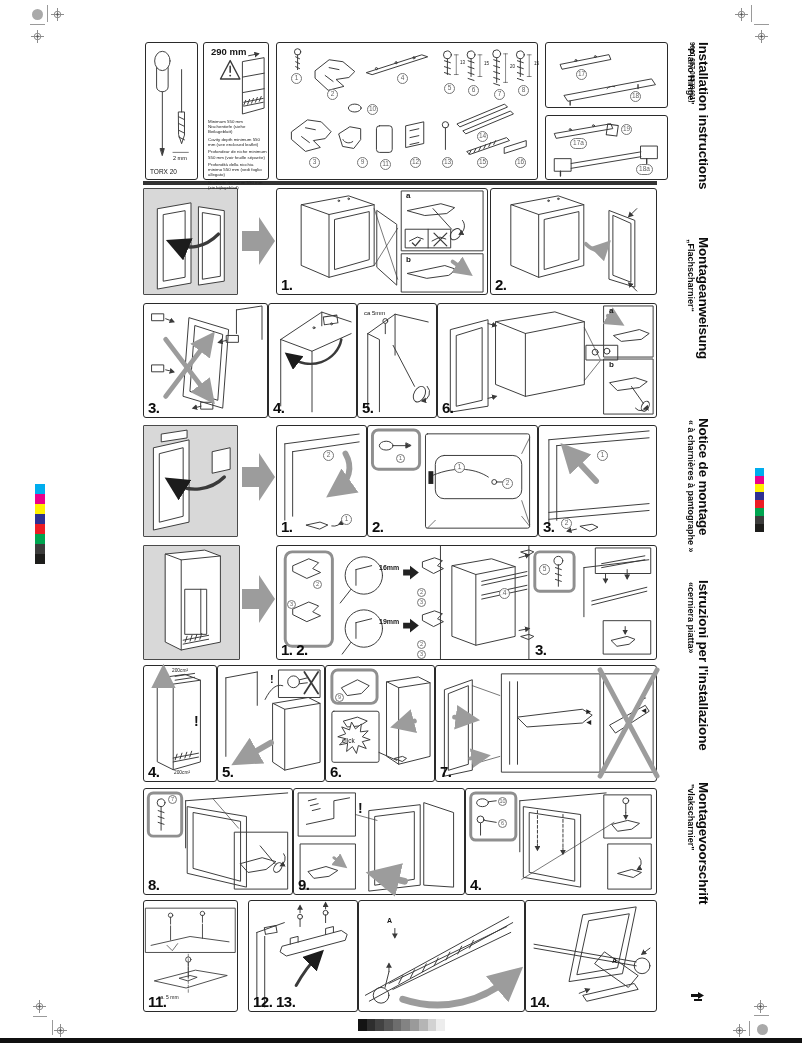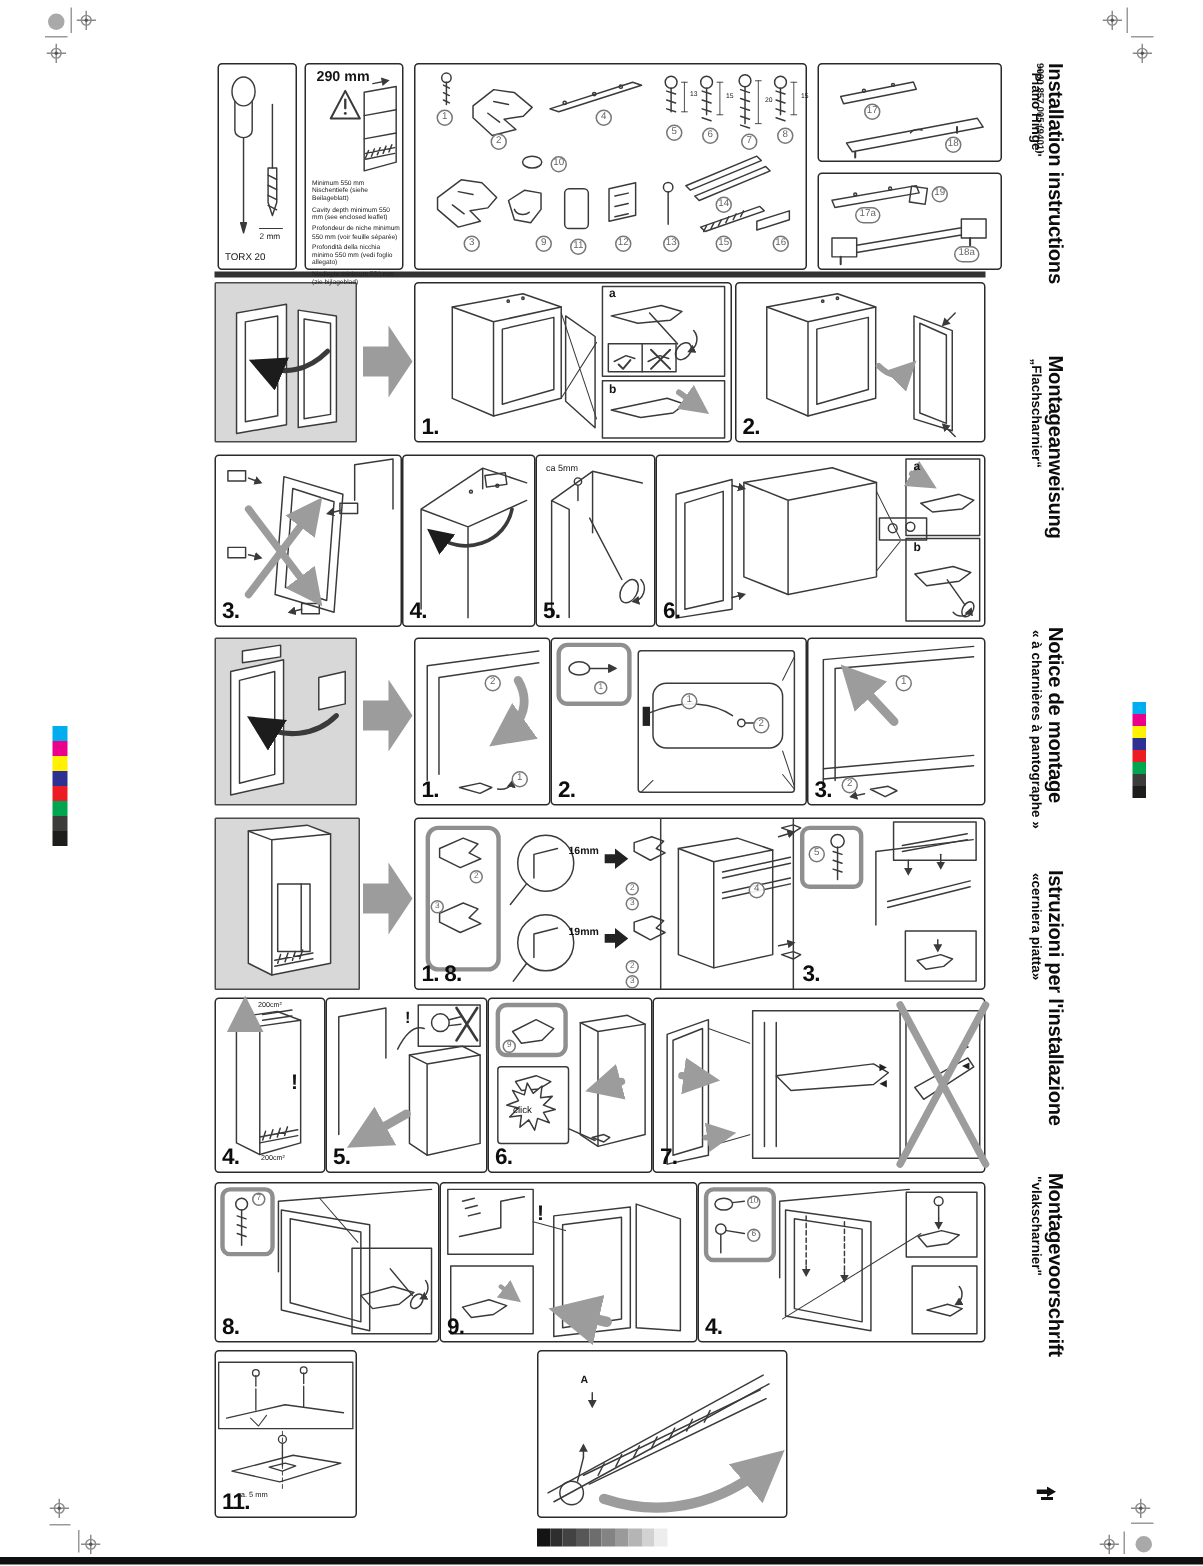--- a/index.html
+++ b/index.html
@@ -536,21 +536,21 @@
   <span class="c t" style="left:36px;top:34px">2</span>
   <span class="c t" style="left:10px;top:54px">3</span>
   <span class="c t" style="left:140px;top:42px">2</span>
   <span class="c t" style="left:140px;top:52px">3</span>
   <span class="c t" style="left:140px;top:94px">2</span>
   <span class="c t" style="left:140px;top:104px">3</span>
   <span class="c" style="left:222px;top:42px">4</span>
   <span class="c" style="left:262px;top:18px">5</span>
   <span class="ann" style="left:102px;top:18px;font-size:7px;font-weight:700">16mm</span>
   <span class="ann" style="left:102px;top:72px;font-size:7px;font-weight:700">19mm</span>
-  <span class="num">1. 8.</span>
+  <span class="num">1. 2.</span>
   <span class="num" style="left:258px">3.</span>
 </div>
 
 <div class="p" style="left:143px;top:665px;width:74px;height:117px">
   <svg class="sk" viewBox="0 0 74 117">
     <path d="M14,12 L42,8 L58,14 V98 L30,106 L14,98 Z"></path>
         <path d="M14,12 L30,18 V106 M30,18 L58,14"></path>
     <path d="M20,16 V7" stroke="#9c9c9c" stroke-width="5" marker-end="url(#ahg)"></path>
     <path d="M30,94 l26,-5 m-26,9 l26,-5 m-22,-3 l-2,6 m7,-7 l-2,6 m7,-7 l-2,6 m7,-7 l-2,6"></path>
     <path d="M32,10 l20,-3 m-20,7 l20,-3"></path>
@@ -688,27 +688,57 @@
     <path d="M26,44 l6,6 6,-8" stroke-width=".8"></path>
     <path d="M12,84 L58,72 L94,78 L48,92 Z"></path>
     <path d="M40,81 l12,-3 8,2 -10,4 z"></path>
     <circle cx="50" cy="60" r="3"></circle>
         <line x1="50" y1="63" x2="50" y2="80"></line>
     <line x1="50" y1="54" x2="50" y2="98" stroke-dasharray="3,2" stroke-width=".7"></line>
   </svg>
   <span class="ann" style="left:14px;top:94px;font-size:5px">ca. 5 mm</span>
   <span class="num">11.</span>
 </div>
+<div class="p" style="left:248px;top:900px;width:110px;height:112px">
+  <svg class="sk" viewBox="0 0 110 112">
+    <path d="M8,32 L36,22 M8,32 V106 M16,36 V108"></path>
+    <rect x="16" y="26" width="12" height="7" transform="rotate(-10 22 29)"></rect>
+    <path d="M34,46 L94,30 l6,4 -2,6 -60,16 -6,-4 z"></path>
+    <path d="M42,44 v-6 l8,-2 v6 M78,34 v-6 l8,-2 v6"></path>
+    <circle cx="52" cy="16" r="2.5"></circle>
+        <line x1="52" y1="18" x2="52" y2="26"></line>
+        <path d="M52,12 v-7" marker-end="url(#ah)"></path>
+    <circle cx="78" cy="12" r="2.5"></circle>
+        <line x1="78" y1="14" x2="78" y2="22"></line>
+        <path d="M78,8 v-6" marker-end="url(#ah)"></path>
+    <path d="M48,86 C56,72 62,64 70,56" stroke-width="3" marker-end="url(#ahB)"></path>
+  </svg>
+  <span class="num">12. 13.</span>
+</div>
 <div class="p" style="left:358px;top:900px;width:167px;height:112px">
   <svg class="sk" viewBox="0 0 167 112">
     <path d="M6,96 L152,16 M10,102 L156,22"></path>
     <path d="M30,84 L150,26 M34,90 L154,32"></path>
     <path d="M40,84 l4,-8 m8,2 l4,-8 m8,2 l4,-8 m8,2 l4,-8 m8,2 l4,-8 m8,2 l4,-8 m8,2 l4,-8"></path>
     <circle cx="22" cy="96" r="8"></circle>
         <path d="M26,88 L30,72"></path>
     <path d="M30,72 v-8" marker-end="url(#ah)"></path>
     <path d="M36,28 v9" marker-end="url(#ah)"></path>
     <path d="M44,100 C86,114 126,102 156,76" stroke="#9c9c9c" stroke-width="7" marker-end="url(#ahg)"></path>
   </svg>
   <span class="ann" style="left:28px;top:16px;font-size:7px;font-weight:700">A</span>
 </div>
+<div class="p" style="left:525px;top:900px;width:132px;height:112px">
+  <svg class="sk" viewBox="0 0 132 112">
+    <path d="M58,14 L112,6 L98,74 L44,82 Z"></path>
+        <path d="M64,20 L105,13 L93,68 L52,75 Z"></path>
+    <path d="M8,44 L112,62 M8,48 L112,66"></path>
+    <circle cx="118" cy="66" r="8"></circle>
+    <path d="M80,52 L114,76 L104,88 L70,64 Z"></path>
+    <path d="M126,48 l-8,6" marker-end="url(#ah)"></path>
+    <path d="M54,94 l10,-4" marker-end="url(#ah)"></path>
+    <path d="M58,96 L110,84 l4,6 -52,12 z"></path>
+  </svg>
+  <span class="ann" style="left:86px;top:56px;font-size:7px;font-weight:700">A</span>
+  <span class="num">14.</span>
+</div>
 
 </div>
 
 </body></html>

